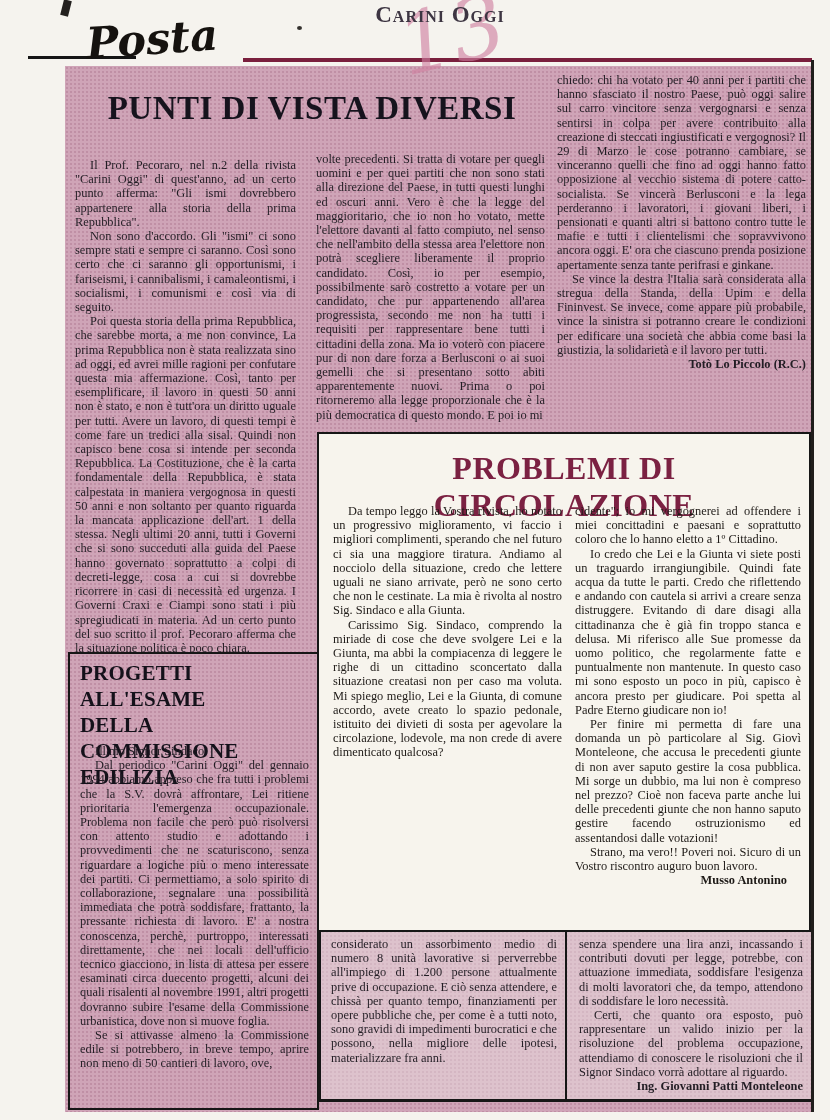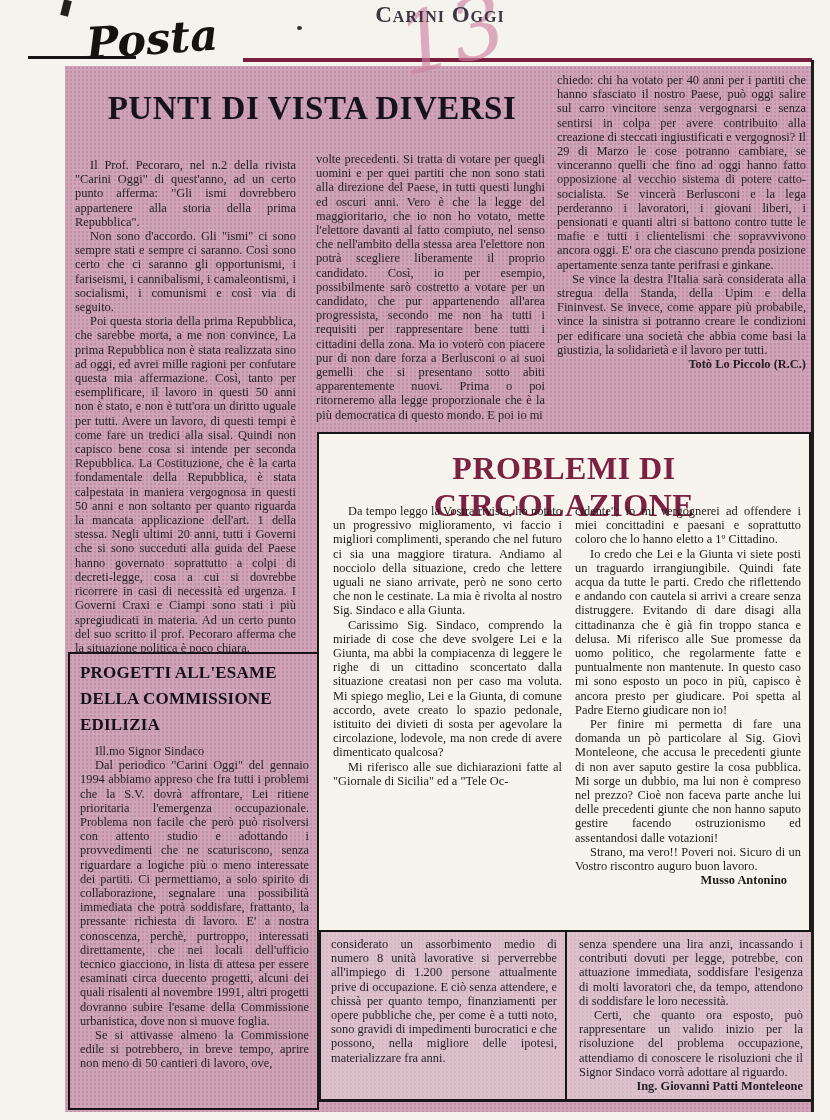--- a/index.html
+++ b/index.html
@@ -45,21 +45,21 @@
   .a2-title{position:absolute;left:0;top:16px;width:100%;text-align:center;
     font-weight:bold;font-size:32px;letter-spacing:.5px;color:#7b2142;}
   .a2-c1{left:14px;top:70px;width:229px;height:414px;}
   .a2-c2{left:256px;top:70px;width:226px;height:414px;}
   .a2 .bt{color:#1e1a17;}
 
   
   .a3-box{position:absolute;left:3px;top:586px;width:251px;height:458px;
     border:2px solid #161616;box-sizing:border-box;}
   .a3-title{position:absolute;left:10px;top:6px;width:230px;
-    font-weight:bold;font-size:17px;line-height:26px;letter-spacing:.2px;color:#14111a;}
+    font-weight:bold;font-size:21px;line-height:26px;letter-spacing:.2px;color:#14111a;}
   .a3-title span{display:block;}
   .a3-body{left:10px;top:90px;width:229px;height:358px;}
   .a3-salutation{text-indent:15px;}
 
   
   .bottom{position:absolute;left:254px;top:866px;width:492px;height:170px;
     border-left:2px solid #161616;border-bottom:3px solid #161616;box-sizing:border-box;
     background:rgba(240,235,234,.42);}
   .b-divider{position:absolute;left:244px;top:0;width:2px;height:100%;background:#161616;}
   .b-c1{left:10px;top:5px;width:226px;height:158px;}
@@ -101,21 +101,20 @@
         <p class="sig">Totò Lo Piccolo (R.C.)</p>
       </div>
     </div>
 
     <div class="whitebox a2">
       <div class="a2-title">PROBLEMI DI CIRCOLAZIONE</div>
 
       <div class="col bt a2-c1">
         <p class="ind">Da tempo leggo la Vostra rivista, ho notato un progressivo miglioramento, vi faccio i migliori complimenti, sperando che nel futuro ci sia una maggiore tiratura. Andiamo al nocciolo della situazione, credo che lettere uguali ne siano arrivate, però ne sono certo che non le cestinate. La mia è rivolta al nostro Sig. Sindaco e alla Giunta.</p>
         <p class="ind">Carissimo Sig. Sindaco, comprendo la miriade di cose che deve svolgere Lei e la Giunta, ma abbi la compiacenza di leggere le righe di un cittadino sconcertato dalla situazione creatasi non per caso ma voluta. Mi spiego meglio, Lei e la Giunta, di comune accordo, avete creato lo spazio pedonale, istituito dei divieti di sosta per agevolare la circolazione, lodevole, ma non crede di avere dimenticato qualcosa?</p>
-        <p class="ind">Mi riferisco alle sue dichiarazioni fatte al "Giornale di Sicilia" ed a "Tele Oc-</p>
       </div>
 
       <div class="col bt a2-c2">
         <p>cidente"; io mi vergognerei ad offendere i miei concittadini e paesani e soprattutto coloro che lo hanno eletto a 1º Cittadino.</p>
         <p class="ind">Io credo che Lei e la Giunta vi siete posti un traguardo irrangiungibile. Quindi fate acqua da tutte le parti. Credo che riflettendo e andando con cautela si arrivi a creare senza distruggere. Evitando di dare disagi alla cittadinanza che è già fin troppo stanca e delusa. Mi riferisco alle Sue promesse da uomo politico, che regolarmente fatte e puntualmente non mantenute. In questo caso mi sono esposto un poco in più, capisco è ancora presto per giudicare. Poi spetta al Padre Eterno giudicare non io!</p>
         <p class="ind">Per finire mi permetta di fare una domanda un pò particolare al Sig. Giovì Monteleone, che accusa le precedenti giunte di non aver saputo gestire la cosa pubblica. Mi sorge un dubbio, ma lui non è compreso nel prezzo? Cioè non faceva parte anche lui delle precedenti giunte che non hanno saputo gestire facendo ostruzionismo ed assentandosi dalle votazioni!</p>
         <p class="ind">Strano, ma vero!! Poveri noi. Sicuro di un Vostro riscontro auguro buon lavoro.</p>
         <p class="sig" style="padding-right:14px;">Musso Antonino</p>
       </div>
     </div>

